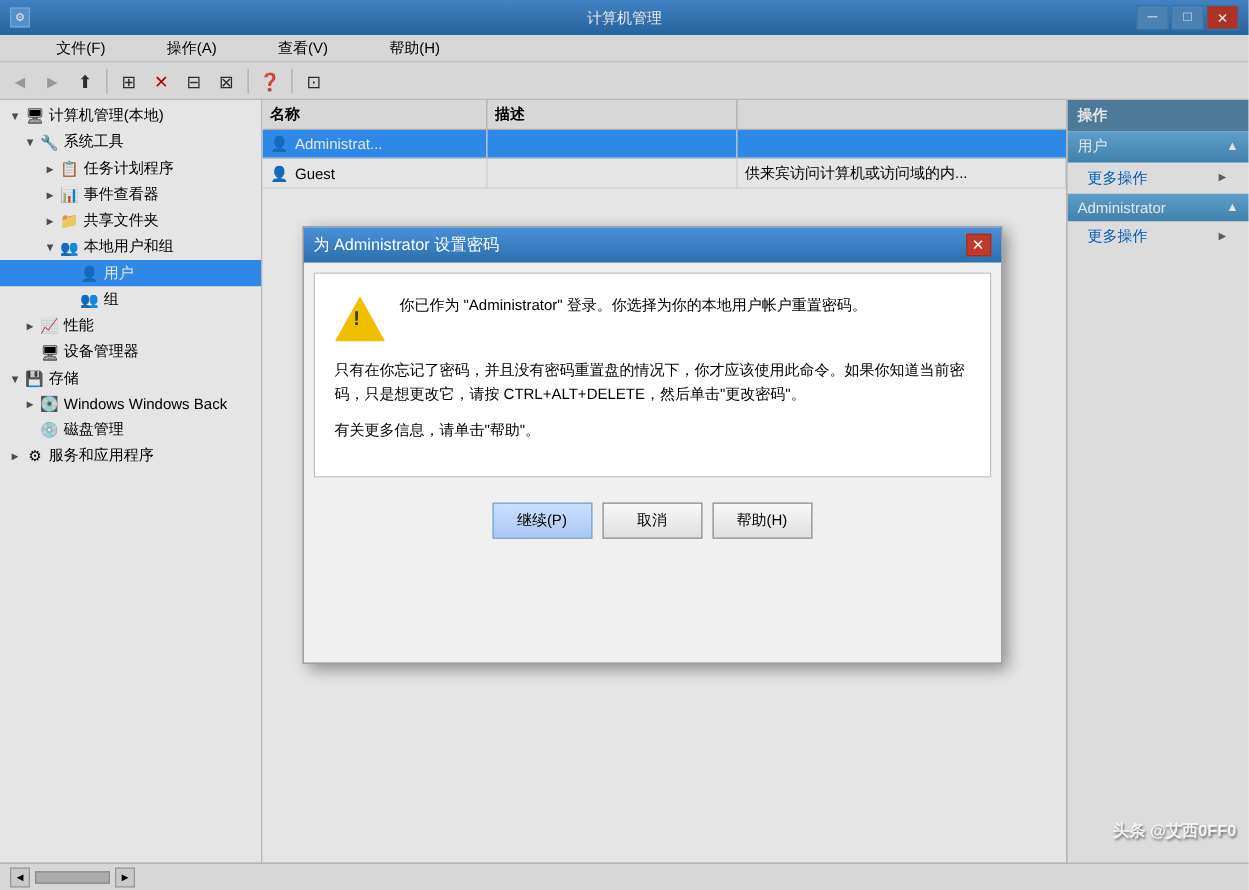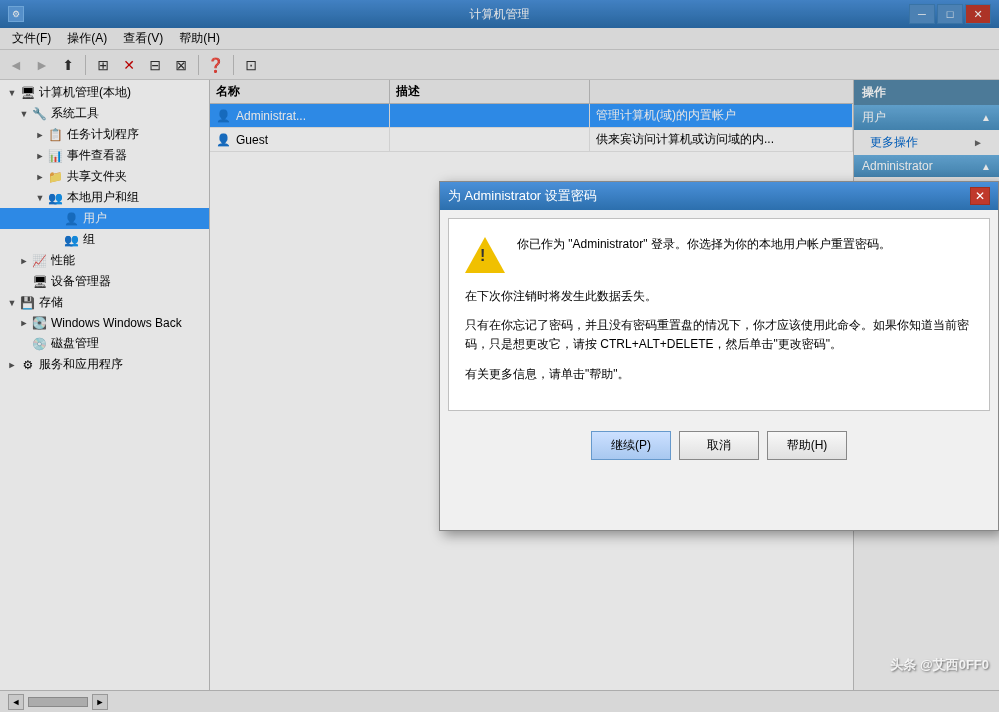--- a/index.html
+++ b/index.html
@@ -71,20 +71,21 @@
       display: flex;
       align-items: center;
       padding: 0 4px;
       border-bottom: 1px solid #d0d0d0;
     }
     .menu-item {
       padding: 2px 8px;
       cursor: pointer;
       font-size: 12px;
       color: #000;
+      margin-left: 33px;
     }
 
     
     .toolbar {
       background: #f0f0f0;
       height: 30px;
       display: flex;
       align-items: center;
       padding: 2px 4px;
       border-bottom: 1px solid #d0d0d0;
@@ -280,21 +281,21 @@
       z-index: 100;
     }
 
     
     .dialog-overlay {
       position: absolute;
       top: 0; left: 0; right: 0; bottom: 0;
       background: rgba(0,0,0,0.1);
       display: flex;
       align-items: center;
-      justify-content: flex-end;
+      justify-content: center;
       z-index: 50;
       padding-left: 44px;
     }
     .dialog {
       background: #f0f0f0;
       border: 1px solid #888;
       box-shadow: 4px 4px 12px rgba(0,0,0,0.4);
       width: 560px;
       min-height: 350px;
     }
@@ -521,23 +522,20 @@
     </div>
 
     <div class="data-row selected">
       <div class="data-cell">
         <span class="user-icon">👤</span>
         <span>Administrat...</span>
       </div>
       <div class="data-cell">
         <span></span>
       </div>
-      <div class="data-cell">
-        <span>管理计算机(域)的内置帐户</span>
-      </div>
     </div>
 
     <div class="data-row">
       <div class="data-cell">
         <span class="user-icon">👤</span>
         <span>Guest</span>
       </div>
       <div class="data-cell">
         <span></span>
       </div>
@@ -590,21 +588,20 @@
     <div class="dialog-body">
       <div class="dialog-top">
         <div class="warning-icon">
           <div class="warning-triangle"></div>
         </div>
         <div class="dialog-text">
           <p>你已作为 "Administrator" 登录。你选择为你的本地用户帐户重置密码。</p>
         </div>
       </div>
       <div class="dialog-text">
-        <p>在下次你注销时将发生此数据丢失。</p>
         <p>只有在你忘记了密码，并且没有密码重置盘的情况下，你才应该使用此命令。如果你知道当前密码，只是想更改它，请按 CTRL+ALT+DELETE，然后单击"更改密码"。</p>
         <p>有关更多信息，请单击"帮助"。</p>
       </div>
     </div>
     <div class="dialog-buttons">
       <button class="dialog-btn primary">继续(P)</button>
       <button class="dialog-btn">取消</button>
       <button class="dialog-btn">帮助(H)</button>
     </div>
   </div>

